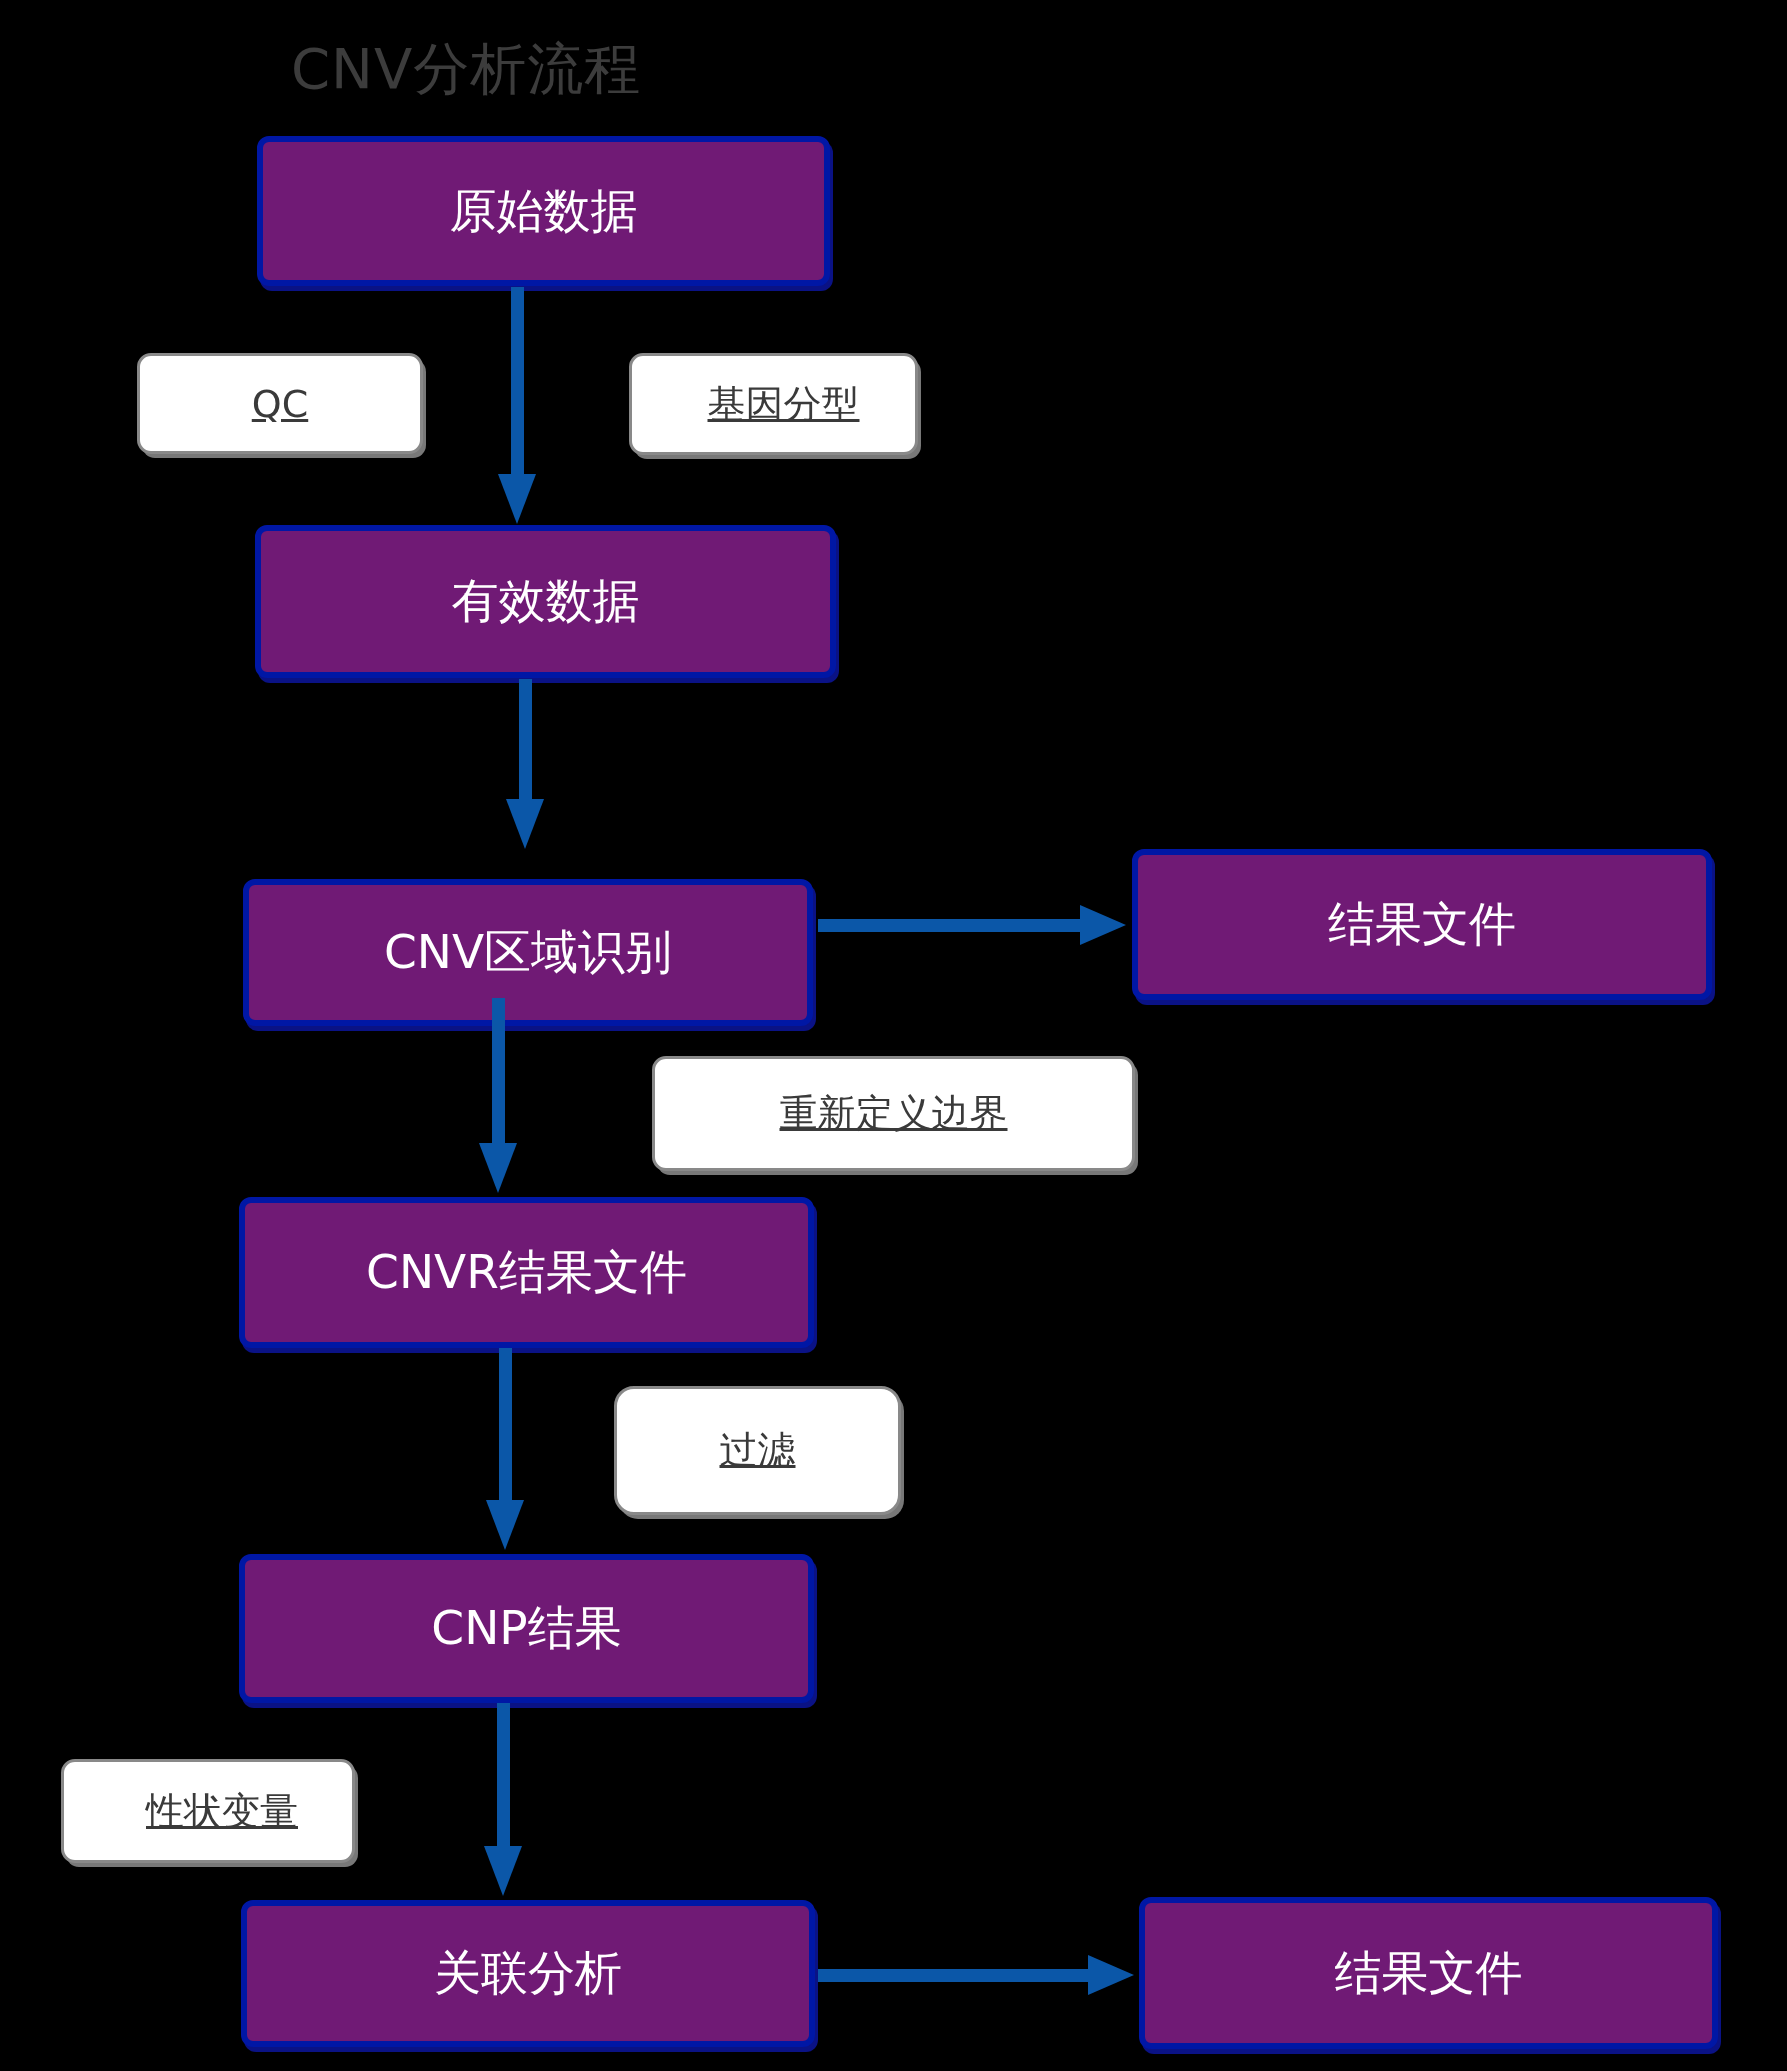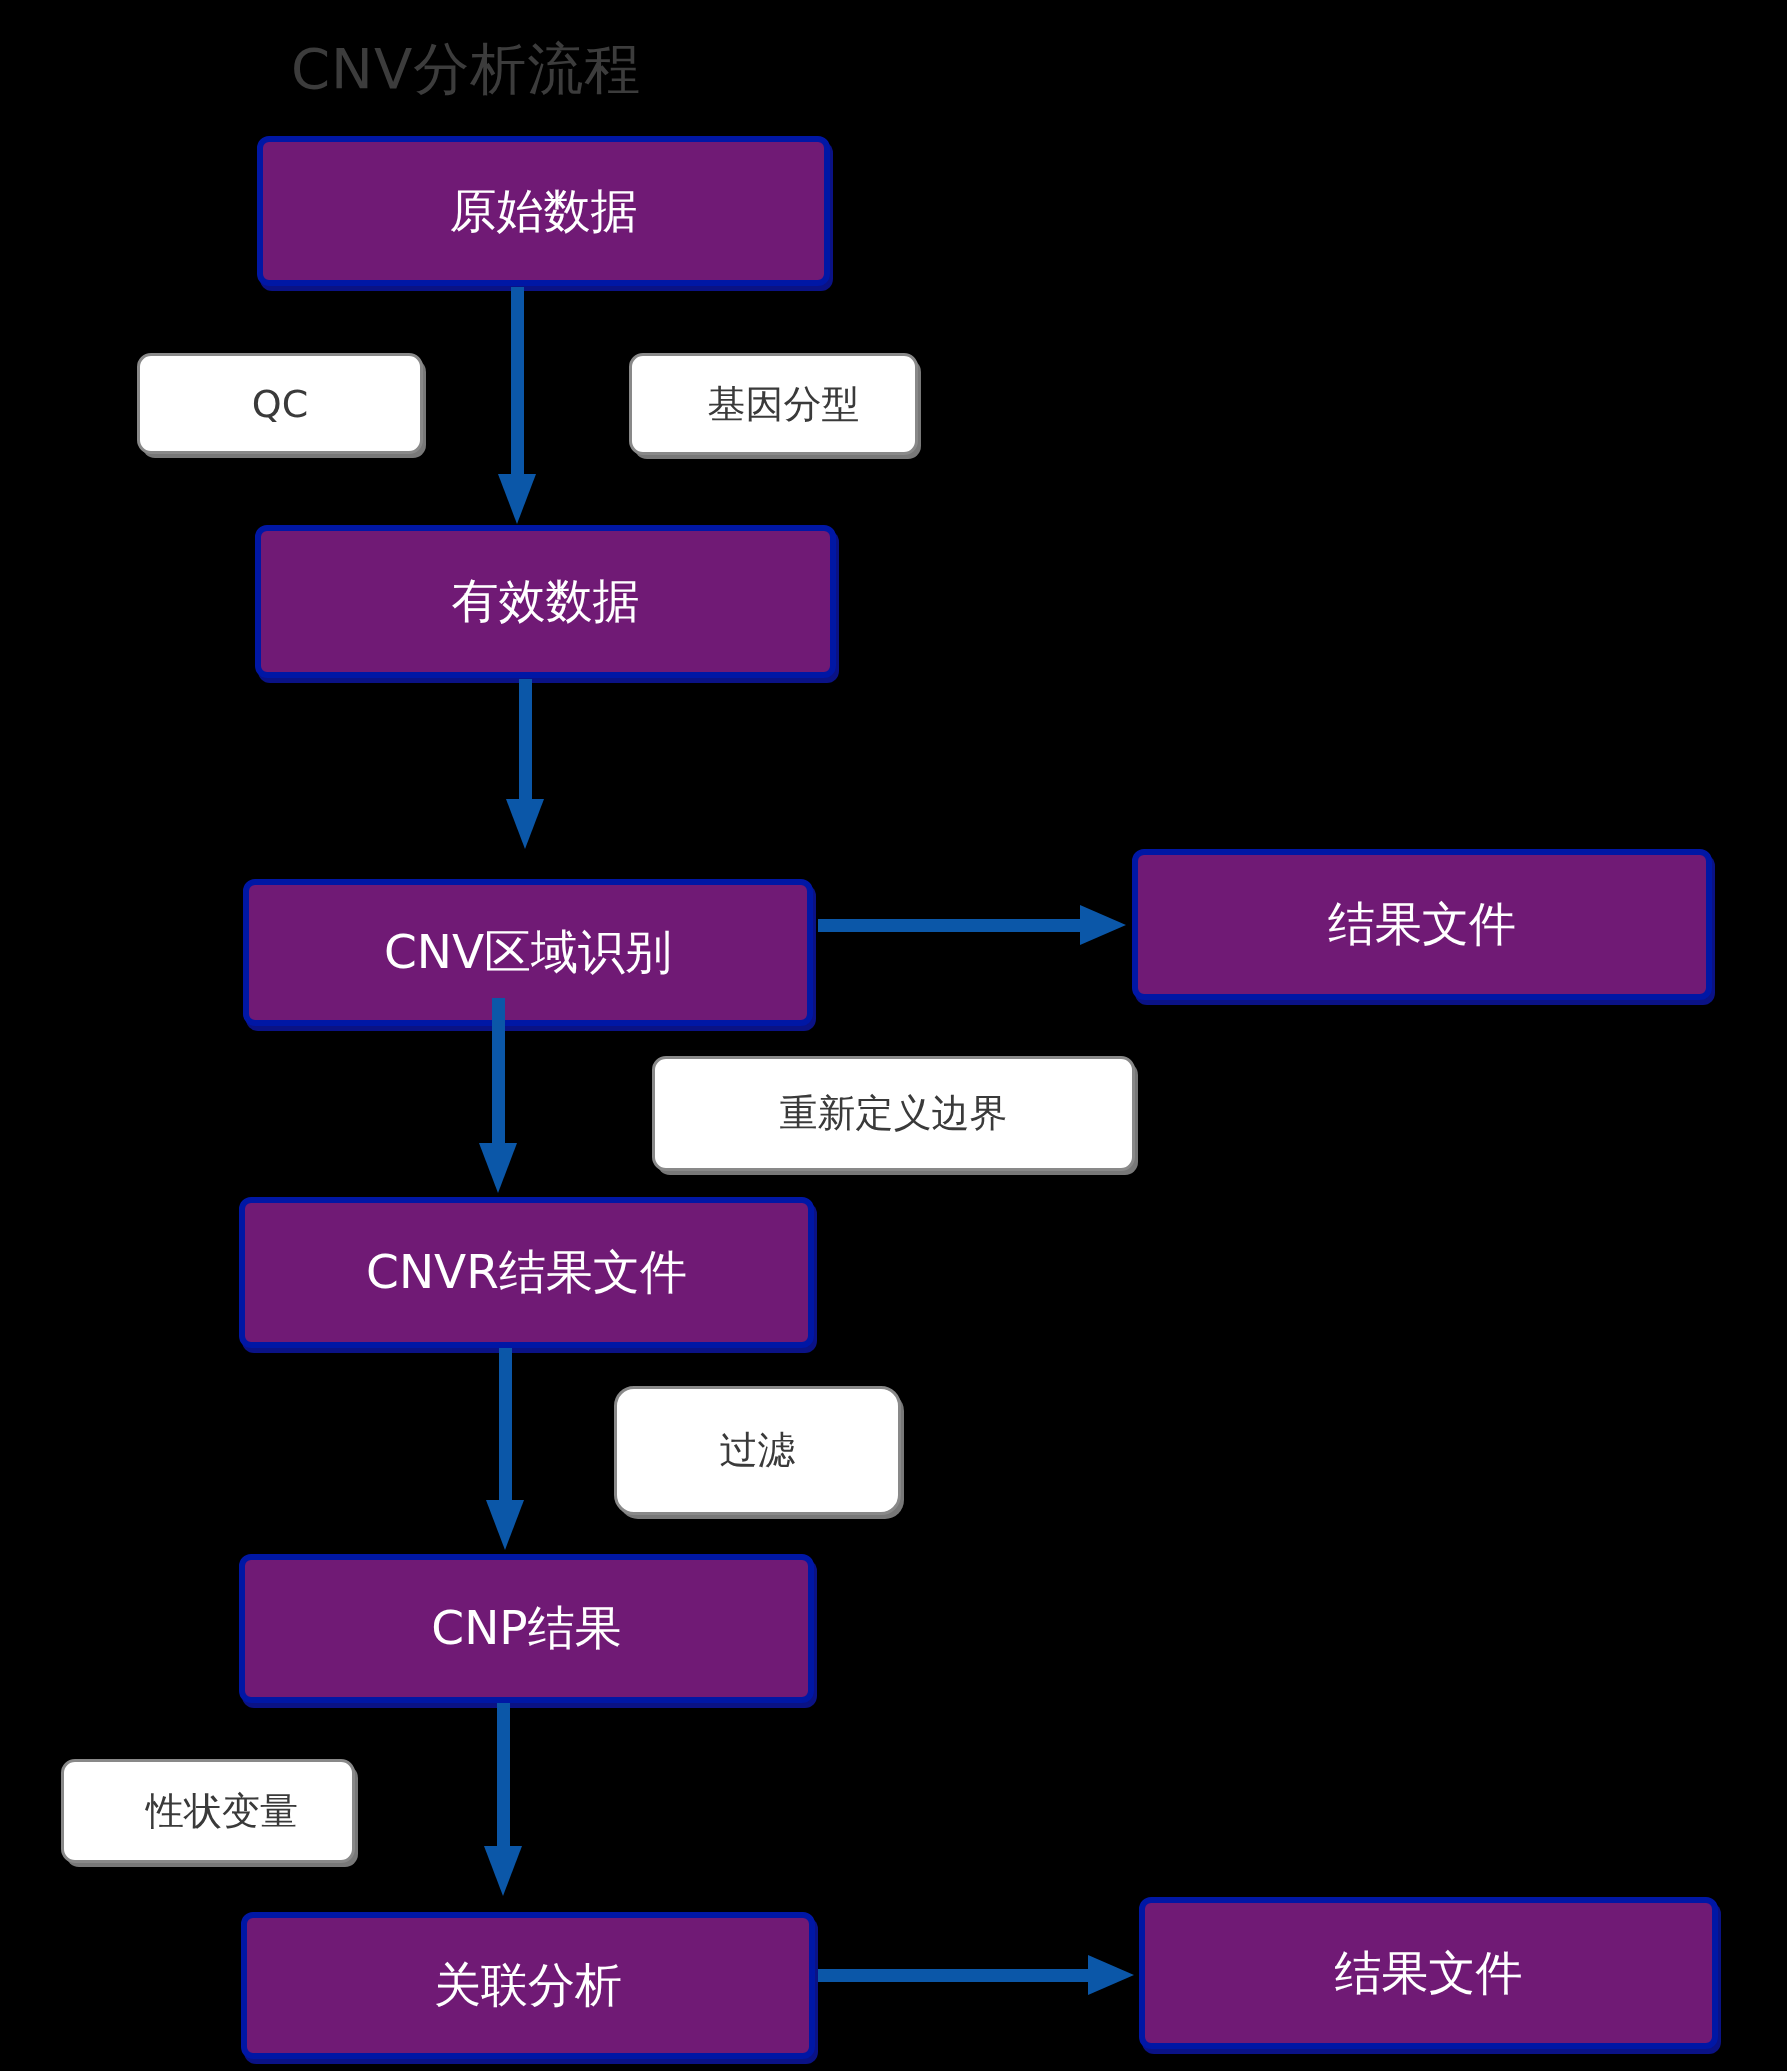--- a/index.html
+++ b/index.html
@@ -40,20 +40,21 @@
     background:#FFFFFF;
     border:3px solid #898989;
     border-radius:14px;
     box-shadow:4px 5px 0 -1px #787878;
     color:#3A3A3A;
     font-size:38px;
     display:flex;
     align-items:center;
     justify-content:center;
     white-space:nowrap;
+    text-decoration:underline;
   }
   .varrow {
     position:absolute;
     width:38px;
     display:flex;
     flex-direction:column;
     align-items:center;
   }
   .varrow .vline { width:13px; flex:1; background:#0B57A8; }
   .varrow .vhead {
@@ -87,21 +88,21 @@
 <div class="node" style="left:255px; top:525px; width:581px; height:153px;">有效数据</div>
 
 <div class="node" style="left:243px; top:851px; width:570px; height:147px;margin-top:28px;">CNV区域识别</div>
 
 <div class="node" style="left:1132px; top:849px; width:580px; height:151px;">结果文件</div>
 
 <div class="node" style="left:239px; top:1197px; width:575px; height:151px;">CNVR结果文件</div>
 
 <div class="node" style="left:239px; top:1554px; width:575px; height:149px;">CNP结果</div>
 
-<div class="node" style="left:241px; top:1900px; width:574px; height:147px;margin-top:12px;">关联分析</div>
+<div class="node" style="left:241px; top:1900px; width:574px; height:147px;">关联分析</div>
 
 <div class="node" style="left:1139px; top:1897px; width:579px; height:152px;">结果文件</div>
 
 <div class="edge-label" style="left:137px; top:353px; width:286px; height:101px;">QC</div>
 
 <div class="edge-label" style="left:629px; top:353px; width:289px; height:102px;padding-left:20px;">基因分型</div>
 
 <div class="edge-label" style="left:612px; top:1056px; width:483px; height:115px;margin-left:40px;">重新定义边界</div>
 
 <div class="edge-label" style="left:614px; top:1386px; width:287px; height:129px;border-radius:20px;">过滤</div>

